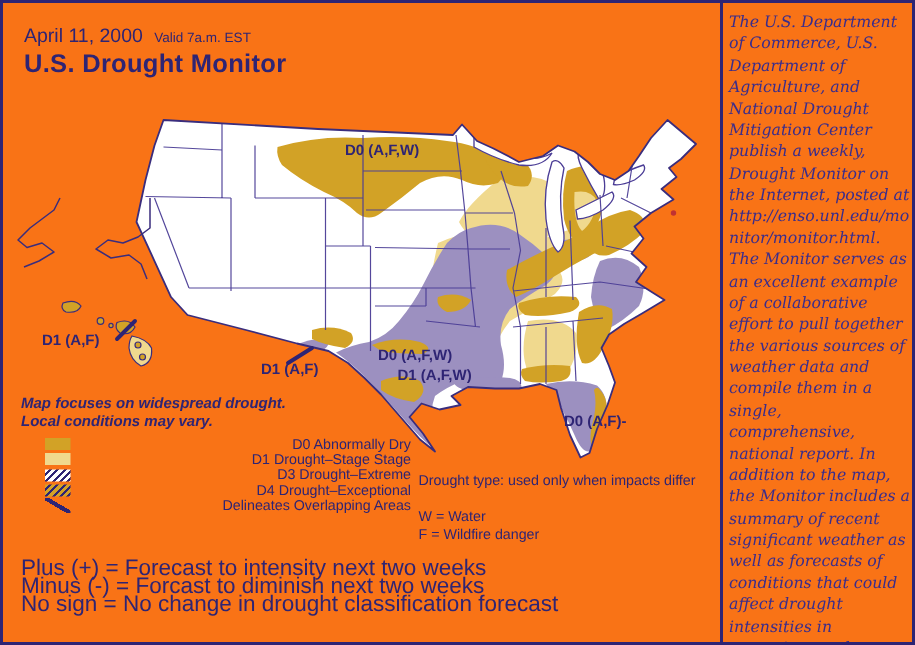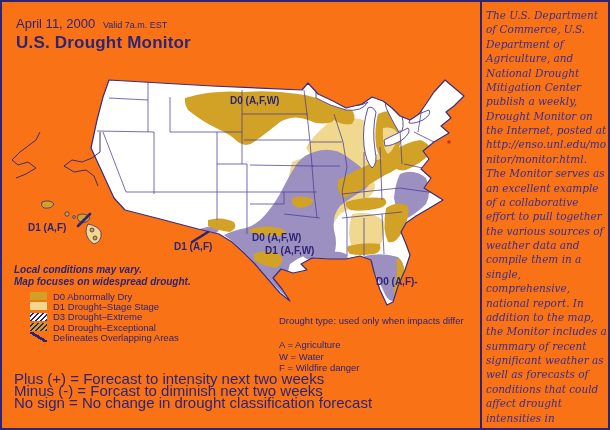--- a/index.html
+++ b/index.html
@@ -16,21 +16,21 @@
   .map-label{position:absolute;font-size:10px;font-weight:bold;color:#2e2474;white-space:nowrap;}
   .lbl-0{left:228px;top:93px;}
   .lbl-1{left:26px;top:220px;}
   .lbl-2{left:172px;top:239px;}
   .lbl-3{left:250px;top:230px;}
   .lbl-4{left:263px;top:243px;}
   .lbl-5{left:374px;top:274px;}
   .legend{position:absolute;left:12px;top:262px;width:260px;}
   .legend-intro{font-size:10px;font-weight:bold;font-style:italic;line-height:11.5px;}
   .legend-rows{margin-top:4px;margin-left:16px;}
-  .legend-row{display:flex;align-items:center;height:10.3px;}
+  .legend-row{display:flex;align-items:center;height:10.3px;justify-content:space-between;}
   .sw{width:17px;height:8px;margin-right:6px;flex:0 0 auto;}
   .sw-gold{background:#d2a226;}
   .sw-pale{background:#f0d98e;}
   .sw-lav{background:#9c90c0;}
   .sw-hatch-white{background:repeating-linear-gradient(135deg,#ffffff 0 2px,#2e2474 2px 3.4px);}
   .sw-hatch-gold{background:repeating-linear-gradient(135deg,#d2a226 0 2px,#2e2474 2px 3.4px);}
   .sw-diag{height:10px;background:linear-gradient(to top right,transparent 42%,#2e2474 42%,#2e2474 58%,transparent 58%);}
   .legend-label{font-size:9.5px;white-space:nowrap;}
   .dtype{position:absolute;left:277px;top:313px;width:200px;font-size:9.5px;line-height:11.8px;}
   .dtype-codes{margin-top:12px;}
@@ -153,22 +153,22 @@
 
   <div class="map-label lbl-0">D0 (A,F,W)</div>
   <div class="map-label lbl-1">D1 (A,F)</div>
   <div class="map-label lbl-2">D1 (A,F)</div>
   <div class="map-label lbl-3">D0 (A,F,W)</div>
   <div class="map-label lbl-4">D1 (A,F,W)</div>
   <div class="map-label lbl-5">D0 (A,F)-</div>
 
   <div class="legend">
     <div class="legend-intro">
+      <div>Map focuses on widespread drought.</div>
       <div>Local conditions may vary.</div>
-      <div>Map focuses on widespread drought.</div>
     </div>
     <div class="legend-rows">
       <div class="legend-row">
         <div class="sw sw-gold"></div>
         <span class="legend-label">D0 Abnormally Dry</span>
       </div>
       <div class="legend-row">
         <div class="sw sw-pale"></div>
         <span class="legend-label">D1 Drought–Stage Stage</span>
       </div>
@@ -183,21 +183,20 @@
       <div class="legend-row">
         <div class="sw sw-diag"></div>
         <span class="legend-label">Delineates Overlapping Areas</span>
       </div>
     </div>
   </div>
 
   <div class="dtype">
     <div>Drought type: used only when impacts differ</div>
     <div class="dtype-codes">
-      <div>A = Agriculture</div>
       <div>W = Water</div>
       <div>F = Wildfire danger</div>
     </div>
   </div>
 
   <div class="notes">
     <div>Plus (+) = Forecast to intensity next two weeks</div>
     <div>Minus (-) = Forcast to diminish next two weeks</div>
     <div>No sign = No change in drought classification forecast</div>
   </div>

